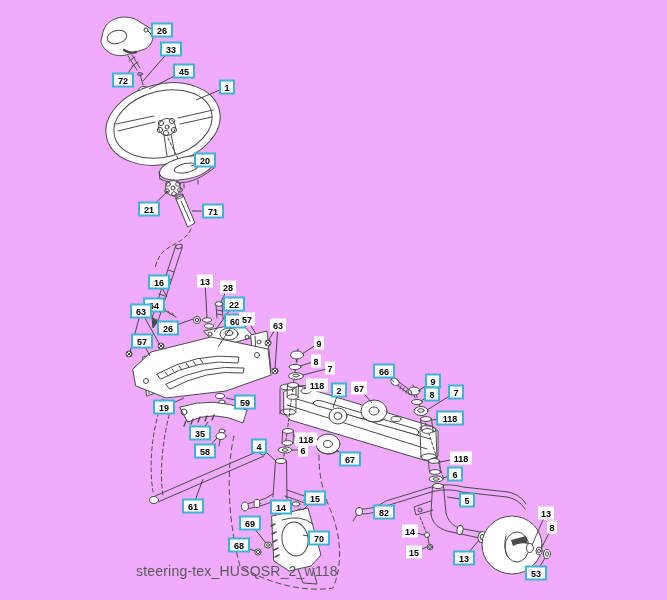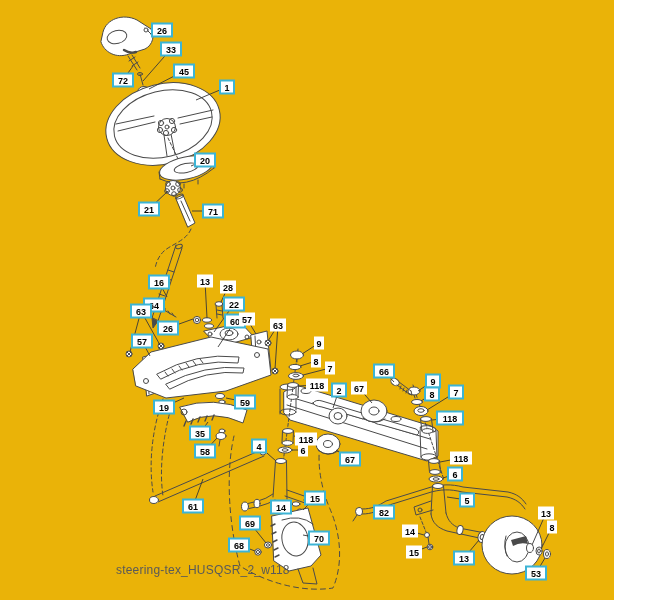--- a/index.html
+++ b/index.html
@@ -1,24 +1,24 @@
 <!DOCTYPE html>
 <html style="--callout-border: #3cb4d5;"><head>
 <meta charset="utf-8">
 <style>
   html,body{margin:0;padding:0;background:#fff;}
-  .stage{position:relative;width:614px;height:600px;background:#eab308;overflow:hidden;
+  .stage{position:relative;width:667px;height:600px;background:#f0abfc;overflow:hidden;
          font-family:"Liberation Sans",sans-serif;}
   .stage svg{position:absolute;left:0;top:0;}
   .art{stroke:#4a4a4a;fill:none;stroke-width:1;stroke-linecap:round;stroke-linejoin:round;}
   .leader{stroke:#383838;stroke-width:0.9;}
   .callout-box{fill:#ffffff;stroke:var(--callout-border,#3cb4d5);stroke-width:2;}
   .callout-plain-bg{fill:#ffffff;}
   .callout-text{font:bold 9px "Liberation Sans",sans-serif;fill:#000;text-anchor:middle;}
-  .footer-label{position:absolute;left:116px;top:563px;font-size:12px;color:#595959;
+  .footer-label{position:absolute;left:136px;top:563px;font-size:14px;color:#595959;
                 letter-spacing:.2px;white-space:nowrap;}
 </style>
 </head>
 <body>
 
 <div class="stage">
   <svg width="667" height="600" viewBox="0 0 667 600">
 
     <g class="art">
       <path d="M103,32 C106,19 123,13 137,20 L151,29 C155,35 153,45 145,49 L129,54 C116,59 104,52 101,42 Z" fill="#fff"></path>

